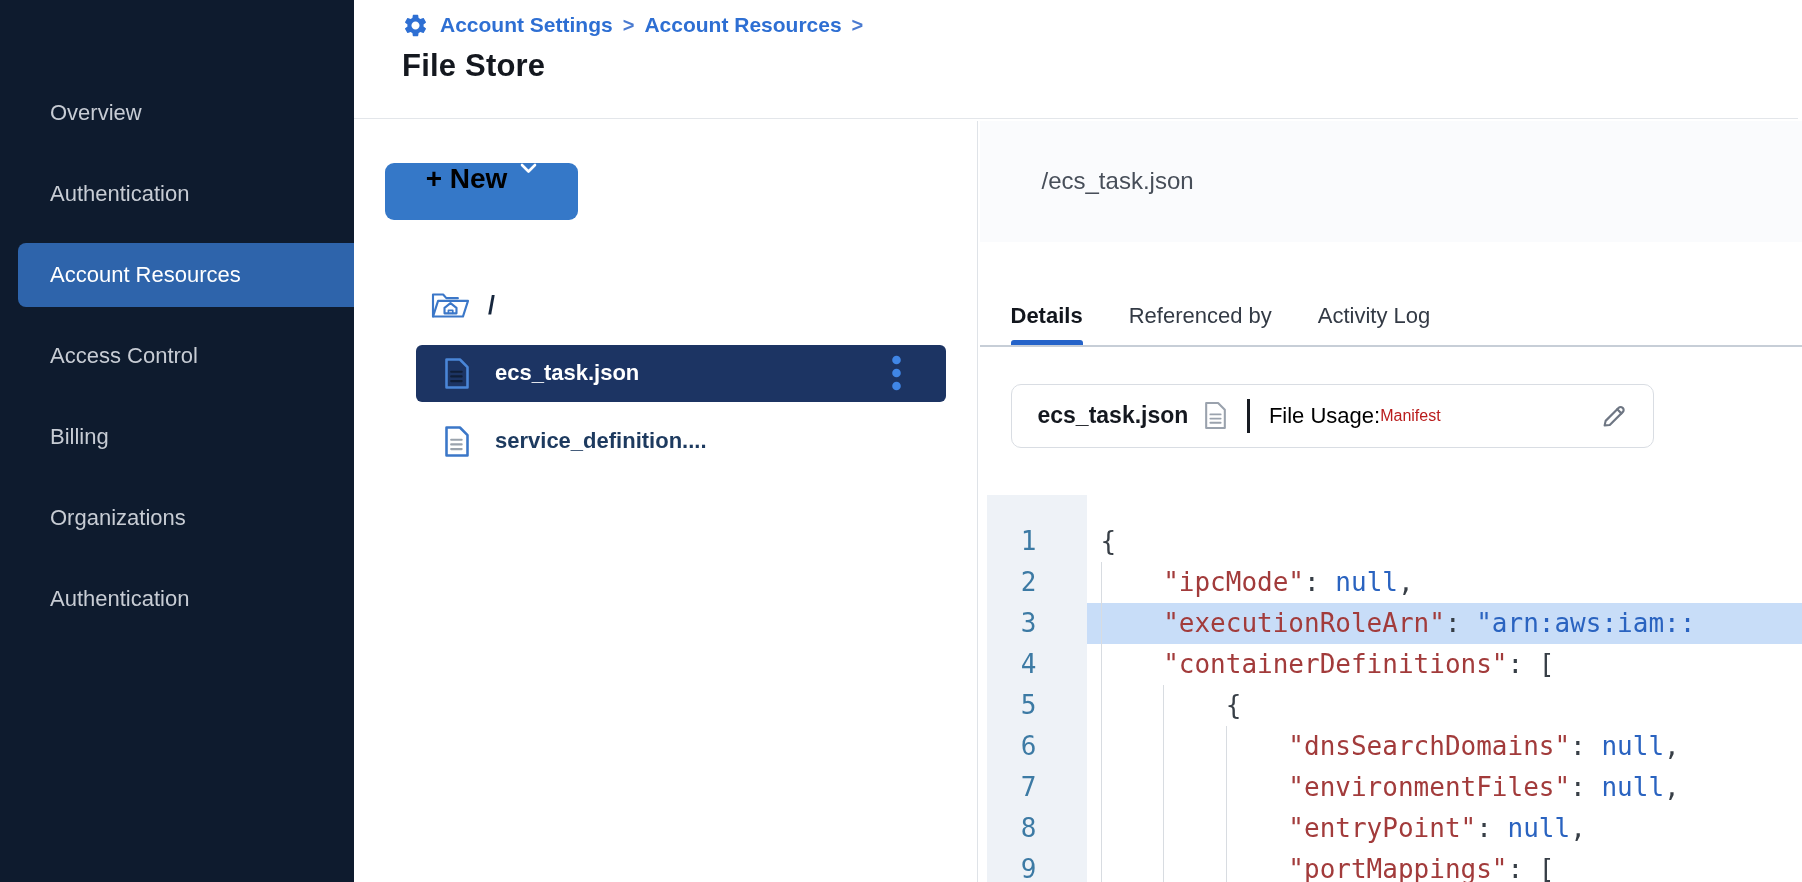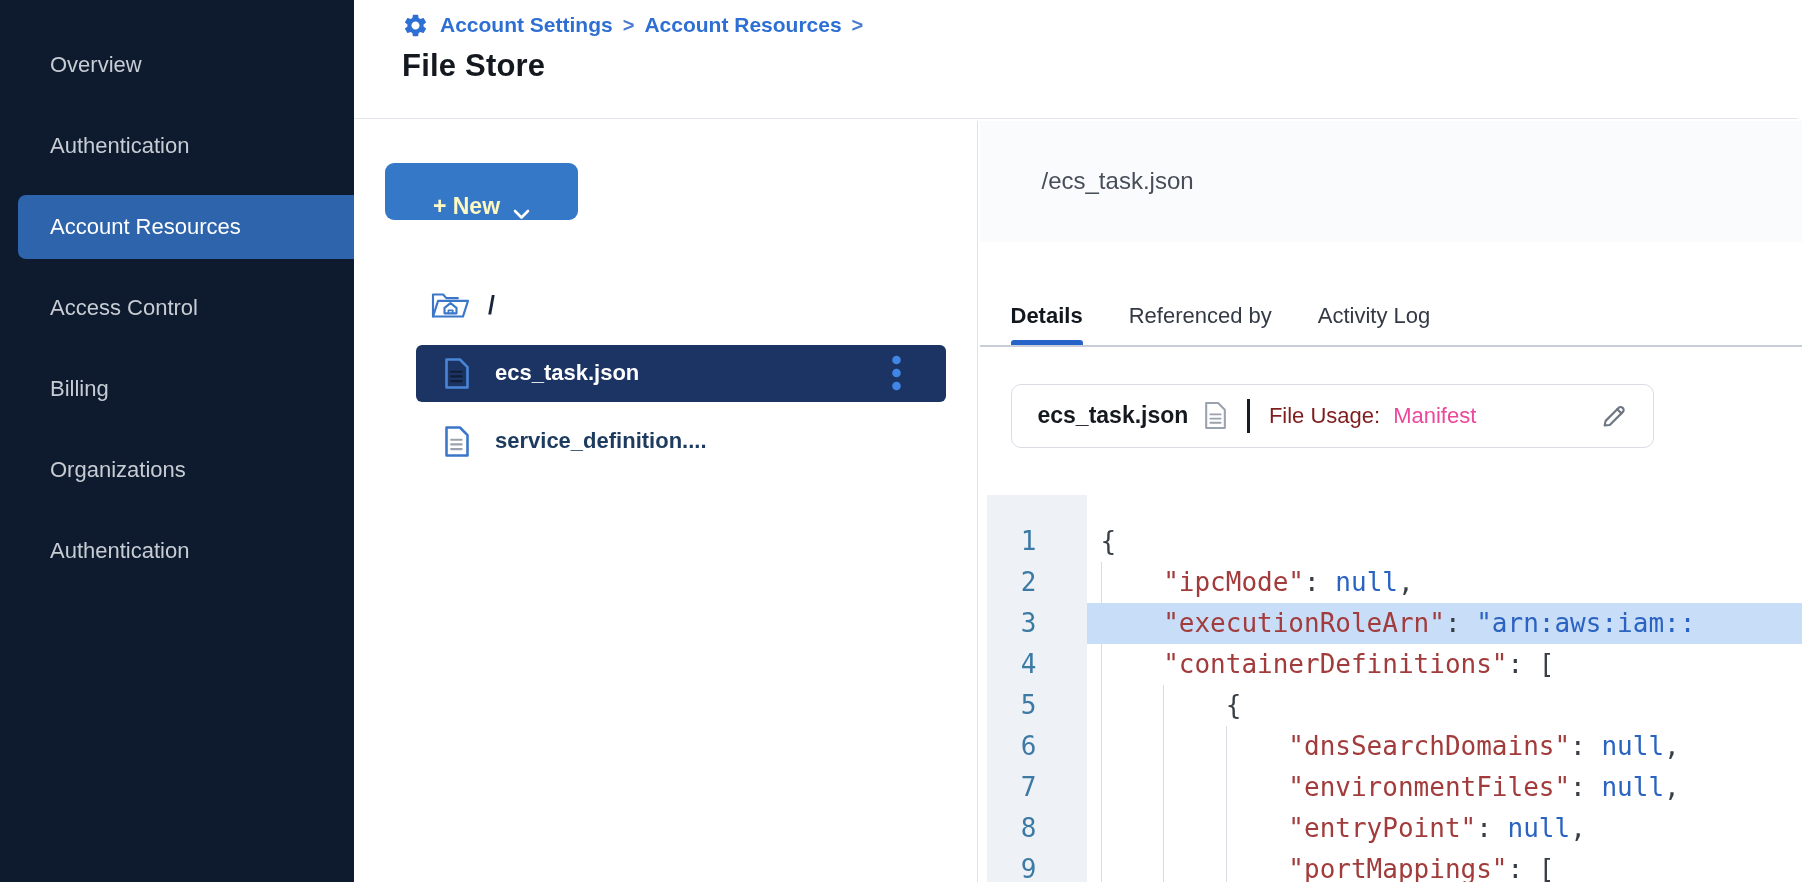--- a/index.html
+++ b/index.html
@@ -9,21 +9,21 @@
     font-family: "Liberation Sans", sans-serif;
     background: #ffffff;
     color: #161b22;
   }
 
   
   .sidebar {
     position: absolute; left: 0; top: 0; width: 354px; height: 882px;
     background: #0e1b2e;
   }
-  .sidebar nav { padding-top: 24px; }
+  .sidebar nav { padding-top: 72px; }
   .sb-item {
     height: 81px; display: flex; align-items: center;
     padding-left: 50px; color: #c7ccd4; font-size: 22px; font-weight: 400;
     cursor: pointer; white-space: nowrap;
   }
   .sb-item.active {
     height: 64px; margin: 8.5px 0 8.5px 18px; padding-left: 32px;
     background: #2e64ab; color: #ffffff; border-radius: 8px 0 0 8px;
   }
 
@@ -40,22 +40,22 @@
   .page-title { margin-top: 8px; font-size: 31px; font-weight: 700; color: #14181f; letter-spacing: .2px; }
 
   
   .file-panel {
     position: absolute; left: 354px; top: 120.5px; width: 624px; bottom: 0;
     background: #ffffff; border-right: 1.5px solid #dfe3e8;
   }
   .new-btn {
     position: absolute; left: 31px; top: 42px; width: 193px; height: 57px;
     background: #3578c8; border: none; border-radius: 9px; cursor: pointer;
-    display: flex; align-items: flex-end; justify-content: center;
-    color: #fef9c3; font-size: 23px; font-weight: 700; font-family: inherit;
+    display: flex; align-items: flex-start; justify-content: center;
+    color: #000000; font-size: 28px; font-weight: 700; font-family: inherit;
   }
   .new-btn svg { margin-left: 13px; }
   .tree-root {
     position: absolute; left: 76px; top: 160px; height: 50px;
     display: flex; align-items: center; cursor: pointer;
   }
   .tree-root .root-label { margin-left: 17px; font-size: 25px; font-weight: 600; color: #16263d; }
   .tree-rows { position: absolute; left: 62px; top: 224px; width: 530px; }
   .tree-row {
     position: relative; height: 57px; margin-bottom: 11px; border-radius: 6px;
@@ -88,22 +88,22 @@
   }
 
   .file-card {
     position: absolute; left: 31px; top: 263px; width: 643px; height: 64px;
     border: 1.5px solid #d9dde3; border-radius: 10px; background: #ffffff;
     display: flex; align-items: center; padding: 0 24px 0 26px;
   }
   .file-card .card-name { font-size: 23px; font-weight: 700; color: #14181f; }
   .file-card .doc-icon { margin-left: 15px; line-height: 0; }
   .file-card .vdivider { width: 2.5px; height: 34px; background: #171b22; margin: 0 19px; }
-  .file-card .usage-label { font-size: 22px; color: #7f1d1d; }
-  .file-card .usage-value { font-size: 22px; color: #ec4899; margin-left: 13px; }
+  .file-card .usage-label { font-size: 22px; color: #000000; }
+  .file-card .usage-value { font-size: 16px; color: #b91c1c; }
   .file-card .pencil { margin-left: auto; line-height: 0; cursor: pointer; }
 
   
   .code {
     position: absolute; left: 0; right: 0; top: 374px; bottom: 0;
     padding-top: 26px; overflow: hidden;
     font-family: "DejaVu Sans Mono", "Liberation Mono", monospace;
     font-size: 26px;
   }
   .code::before {

